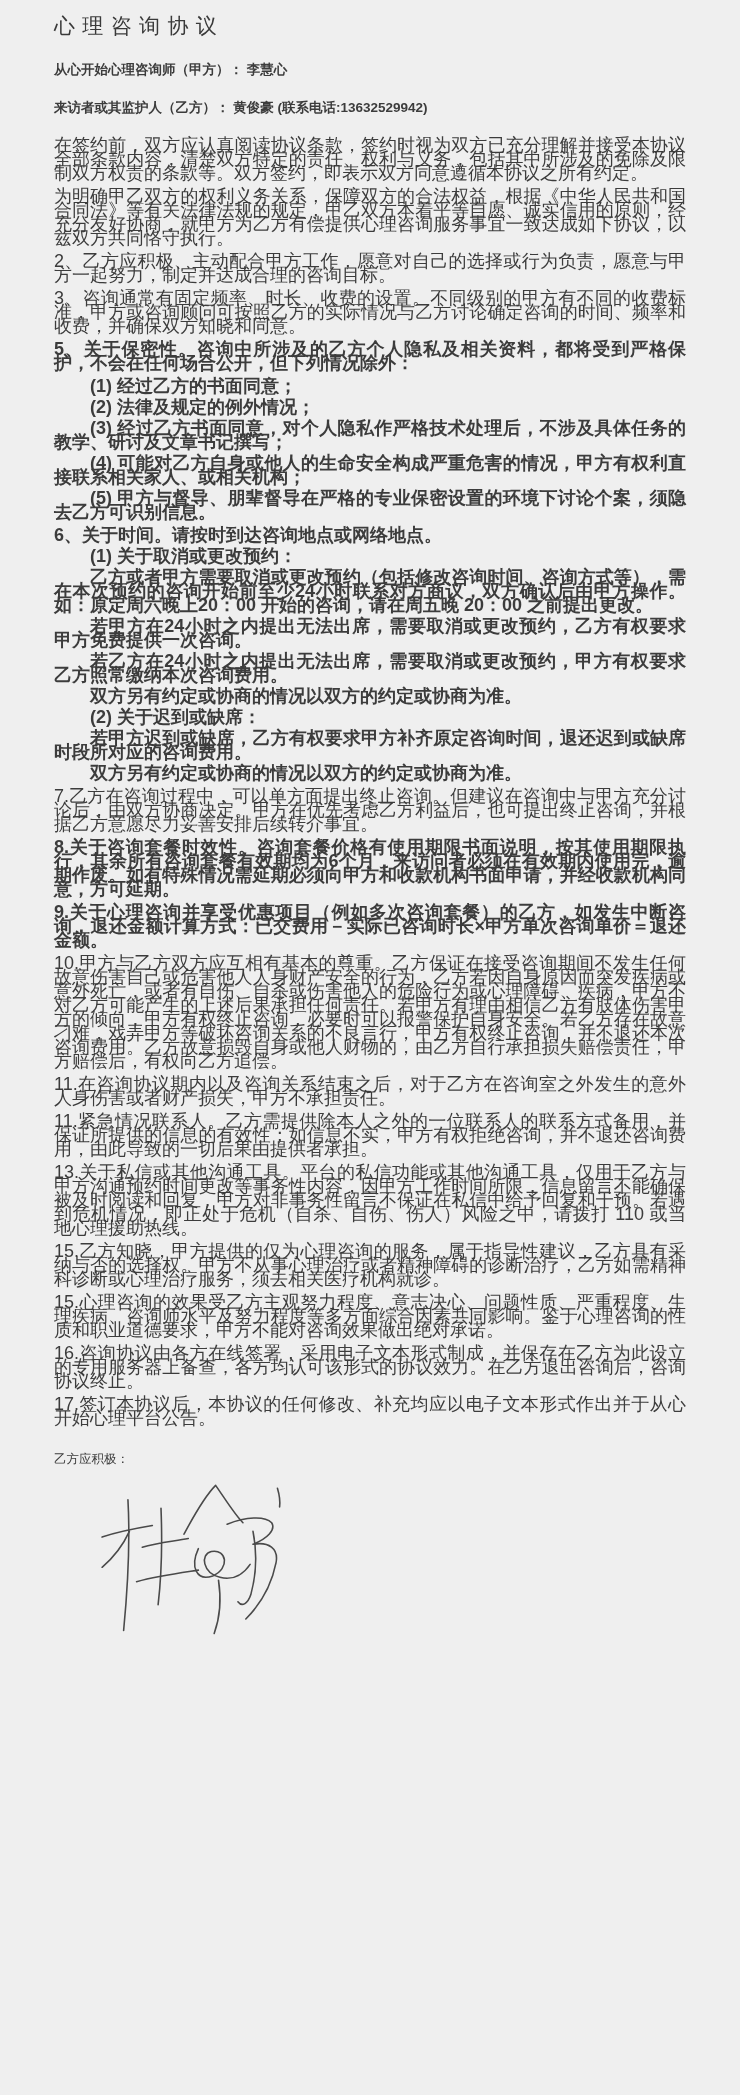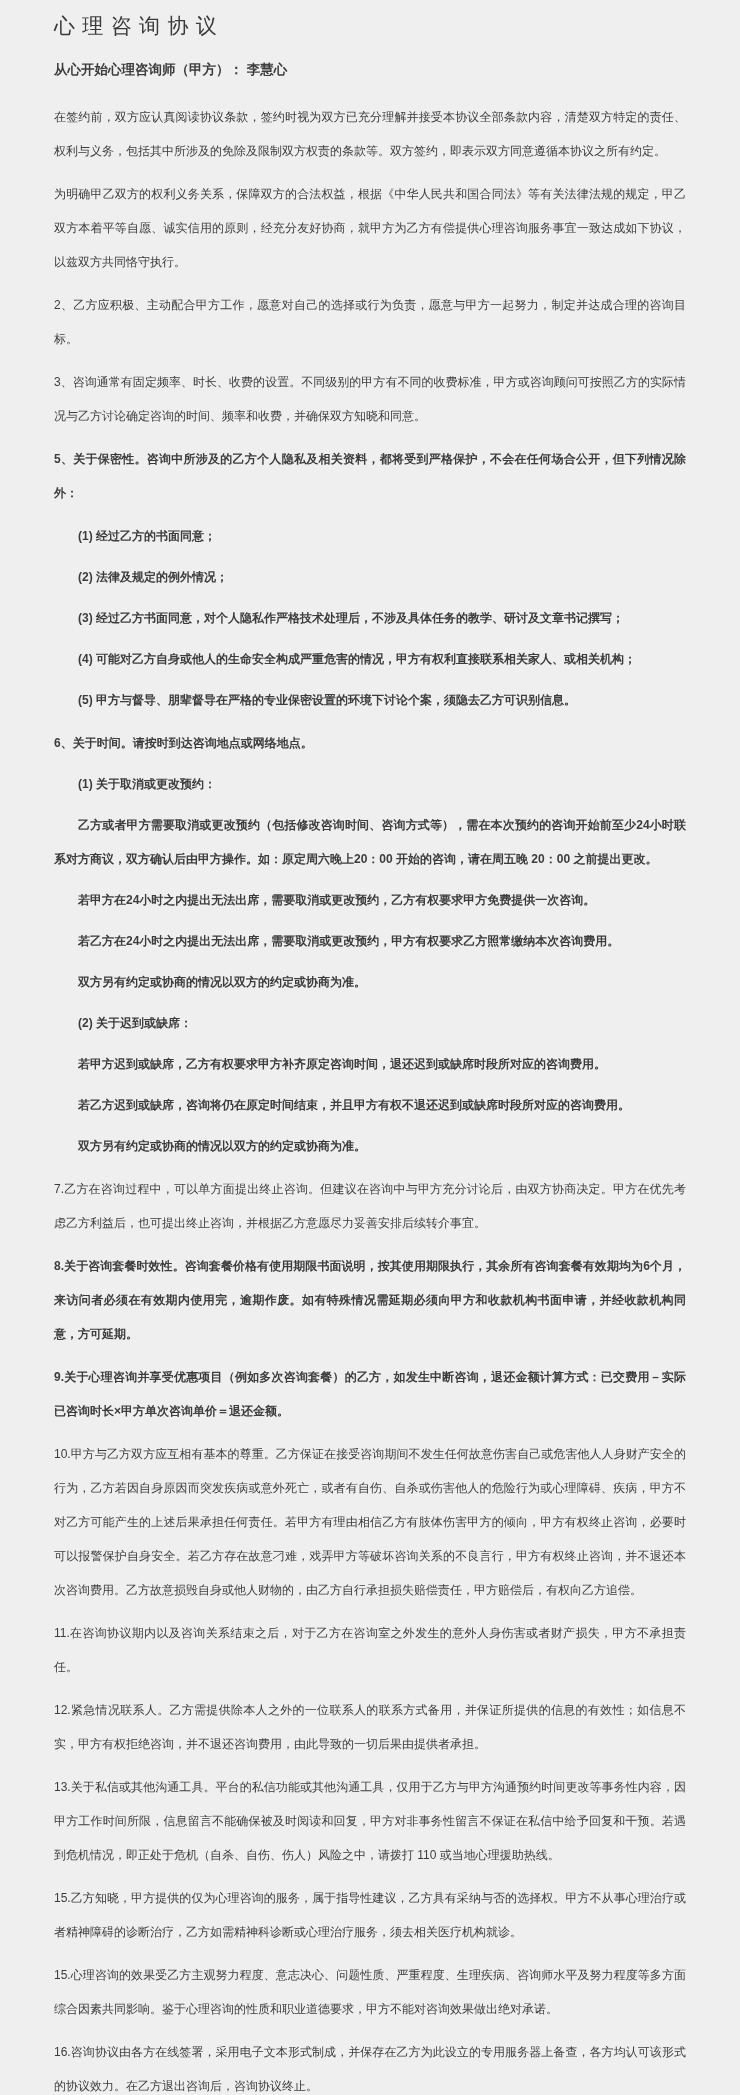--- a/index.html
+++ b/index.html
@@ -24,22 +24,22 @@
     color: #3a3a3a;
     margin: 2px 0 22px 0;
   }
   p.party {
     font-size: 13.5px;
     font-weight: bold;
     line-height: 1.2;
     margin: 0 0 22px 0;
   }
   .body-text p.para {
-    font-size: 12px;
-    line-height: 34px;
+    font-size: 18px;
+    line-height: 14px;
     margin: 0 0 9px 0;
     text-align: justify;
   }
   .body-text p.para.bold { font-weight: bold; }
   .body-text p.para.indent { text-indent: 2em; }
   .body-text p.para.tight { margin-bottom: 7px; }
   p.sig-label {
     font-size: 12.5px;
     margin: 26px 0 0 0;
   }
@@ -63,48 +63,48 @@
 </style>
 </head>
 <body>
 
 <div class="doc">
 
   <h1 class="doc-title">心理咨询协议</h1>
 
   <p class="party">从心开始心理咨询师（甲方）： 李慧心</p>
 
+  <p class="party">来访者或其监护人（乙方）： 黄俊豪 (联系电话:13632529942)</p>
 
   <div class="body-text" id="paragraphs">
       <p class="para">在签约前，双方应认真阅读协议条款，签约时视为双方已充分理解并接受本协议全部条款内容，清楚双方特定的责任、权利与义务，包括其中所涉及的免除及限制双方权责的条款等。双方签约，即表示双方同意遵循本协议之所有约定。</p>
       <p class="para">为明确甲乙双方的权利义务关系，保障双方的合法权益，根据《中华人民共和国合同法》等有关法律法规的规定，甲乙双方本着平等自愿、诚实信用的原则，经充分友好协商，就甲方为乙方有偿提供心理咨询服务事宜一致达成如下协议，以兹双方共同恪守执行。</p>
       <p class="para">2、乙方应积极、主动配合甲方工作，愿意对自己的选择或行为负责，愿意与甲方一起努力，制定并达成合理的咨询目标。</p>
       <p class="para">3、咨询通常有固定频率、时长、收费的设置。不同级别的甲方有不同的收费标准，甲方或咨询顾问可按照乙方的实际情况与乙方讨论确定咨询的时间、频率和收费，并确保双方知晓和同意。</p>
       <p class="para bold">5、关于保密性。咨询中所涉及的乙方个人隐私及相关资料，都将受到严格保护，不会在任何场合公开，但下列情况除外：</p>
       <p class="para bold indent tight">(1) 经过乙方的书面同意；</p>
       <p class="para bold indent tight">(2) 法律及规定的例外情况；</p>
       <p class="para bold indent tight">(3) 经过乙方书面同意，对个人隐私作严格技术处理后，不涉及具体任务的教学、研讨及文章书记撰写；</p>
       <p class="para bold indent tight">(4) 可能对乙方自身或他人的生命安全构成严重危害的情况，甲方有权利直接联系相关家人、或相关机构；</p>
       <p class="para bold indent">(5) 甲方与督导、朋辈督导在严格的专业保密设置的环境下讨论个案，须隐去乙方可识别信息。</p>
       <p class="para bold tight">6、关于时间。请按时到达咨询地点或网络地点。</p>
       <p class="para bold indent tight">(1) 关于取消或更改预约：</p>
       <p class="para bold indent tight">乙方或者甲方需要取消或更改预约（包括修改咨询时间、咨询方式等），需在本次预约的咨询开始前至少24小时联系对方商议，双方确认后由甲方操作。如：原定周六晚上20：00 开始的咨询，请在周五晚 20：00 之前提出更改。</p>
       <p class="para bold indent tight">若甲方在24小时之内提出无法出席，需要取消或更改预约，乙方有权要求甲方免费提供一次咨询。</p>
       <p class="para bold indent tight">若乙方在24小时之内提出无法出席，需要取消或更改预约，甲方有权要求乙方照常缴纳本次咨询费用。</p>
       <p class="para bold indent tight">双方另有约定或协商的情况以双方的约定或协商为准。</p>
       <p class="para bold indent tight">(2) 关于迟到或缺席：</p>
       <p class="para bold indent tight">若甲方迟到或缺席，乙方有权要求甲方补齐原定咨询时间，退还迟到或缺席时段所对应的咨询费用。</p>
-      <p class="para bold indent tight">若乙方迟到或缺席，咨询将仍在原定时间结束，并且甲方有权不退还迟到或缺席时段所对应的咨询费用。</p>
       <p class="para bold indent">双方另有约定或协商的情况以双方的约定或协商为准。</p>
       <p class="para">7.乙方在咨询过程中，可以单方面提出终止咨询。但建议在咨询中与甲方充分讨论后，由双方协商决定。甲方在优先考虑乙方利益后，也可提出终止咨询，并根据乙方意愿尽力妥善安排后续转介事宜。</p>
       <p class="para bold">8.关于咨询套餐时效性。咨询套餐价格有使用期限书面说明，按其使用期限执行，其余所有咨询套餐有效期均为6个月，来访问者必须在有效期内使用完，逾期作废。如有特殊情况需延期必须向甲方和收款机构书面申请，并经收款机构同意，方可延期。</p>
       <p class="para bold">9.关于心理咨询并享受优惠项目（例如多次咨询套餐）的乙方，如发生中断咨询，退还金额计算方式：已交费用－实际已咨询时长×甲方单次咨询单价＝退还金额。</p>
       <p class="para">10.甲方与乙方双方应互相有基本的尊重。乙方保证在接受咨询期间不发生任何故意伤害自己或危害他人人身财产安全的行为，乙方若因自身原因而突发疾病或意外死亡，或者有自伤、自杀或伤害他人的危险行为或心理障碍、疾病，甲方不对乙方可能产生的上述后果承担任何责任。若甲方有理由相信乙方有肢体伤害甲方的倾向，甲方有权终止咨询，必要时可以报警保护自身安全。若乙方存在故意刁难，戏弄甲方等破坏咨询关系的不良言行，甲方有权终止咨询，并不退还本次咨询费用。乙方故意损毁自身或他人财物的，由乙方自行承担损失赔偿责任，甲方赔偿后，有权向乙方追偿。</p>
       <p class="para">11.在咨询协议期内以及咨询关系结束之后，对于乙方在咨询室之外发生的意外人身伤害或者财产损失，甲方不承担责任。</p>
-      <p class="para">12.紧急情况联系人。乙方需提供除本人之外的一位联系人的联系方式备用，并保证所提供的信息的有效性；如信息不实，甲方有权拒绝咨询，并不退还咨询费用，由此导致的一切后果由提供者承担。</p>
+      <p class="para">11.紧急情况联系人。乙方需提供除本人之外的一位联系人的联系方式备用，并保证所提供的信息的有效性；如信息不实，甲方有权拒绝咨询，并不退还咨询费用，由此导致的一切后果由提供者承担。</p>
       <p class="para">13.关于私信或其他沟通工具。平台的私信功能或其他沟通工具，仅用于乙方与甲方沟通预约时间更改等事务性内容，因甲方工作时间所限，信息留言不能确保被及时阅读和回复，甲方对非事务性留言不保证在私信中给予回复和干预。若遇到危机情况，即正处于危机（自杀、自伤、伤人）风险之中，请拨打 110 或当地心理援助热线。</p>
       <p class="para">15.乙方知晓，甲方提供的仅为心理咨询的服务，属于指导性建议，乙方具有采纳与否的选择权。甲方不从事心理治疗或者精神障碍的诊断治疗，乙方如需精神科诊断或心理治疗服务，须去相关医疗机构就诊。</p>
       <p class="para">15.心理咨询的效果受乙方主观努力程度、意志决心、问题性质、严重程度、生理疾病、咨询师水平及努力程度等多方面综合因素共同影响。鉴于心理咨询的性质和职业道德要求，甲方不能对咨询效果做出绝对承诺。</p>
       <p class="para">16.咨询协议由各方在线签署，采用电子文本形式制成，并保存在乙方为此设立的专用服务器上备查，各方均认可该形式的协议效力。在乙方退出咨询后，咨询协议终止。</p>
       <p class="para">17.签订本协议后，本协议的任何修改、补充均应以电子文本形式作出并于从心开始心理平台公告。</p>
     </div>
 
   <p class="sig-label">乙方应积极：</p>
 
   <div class="sig-area">

